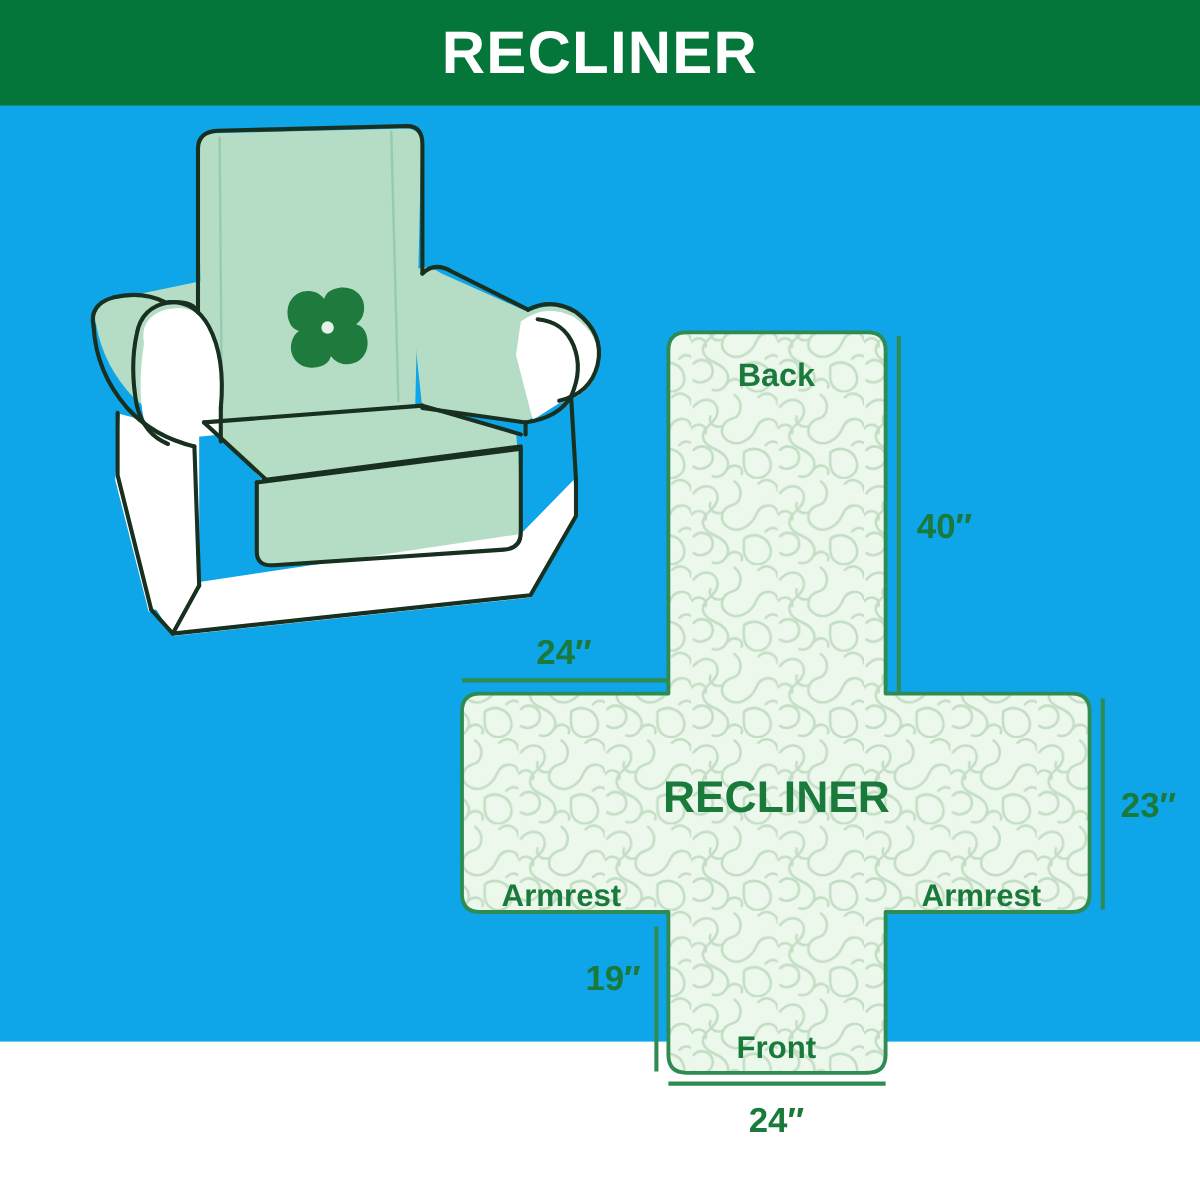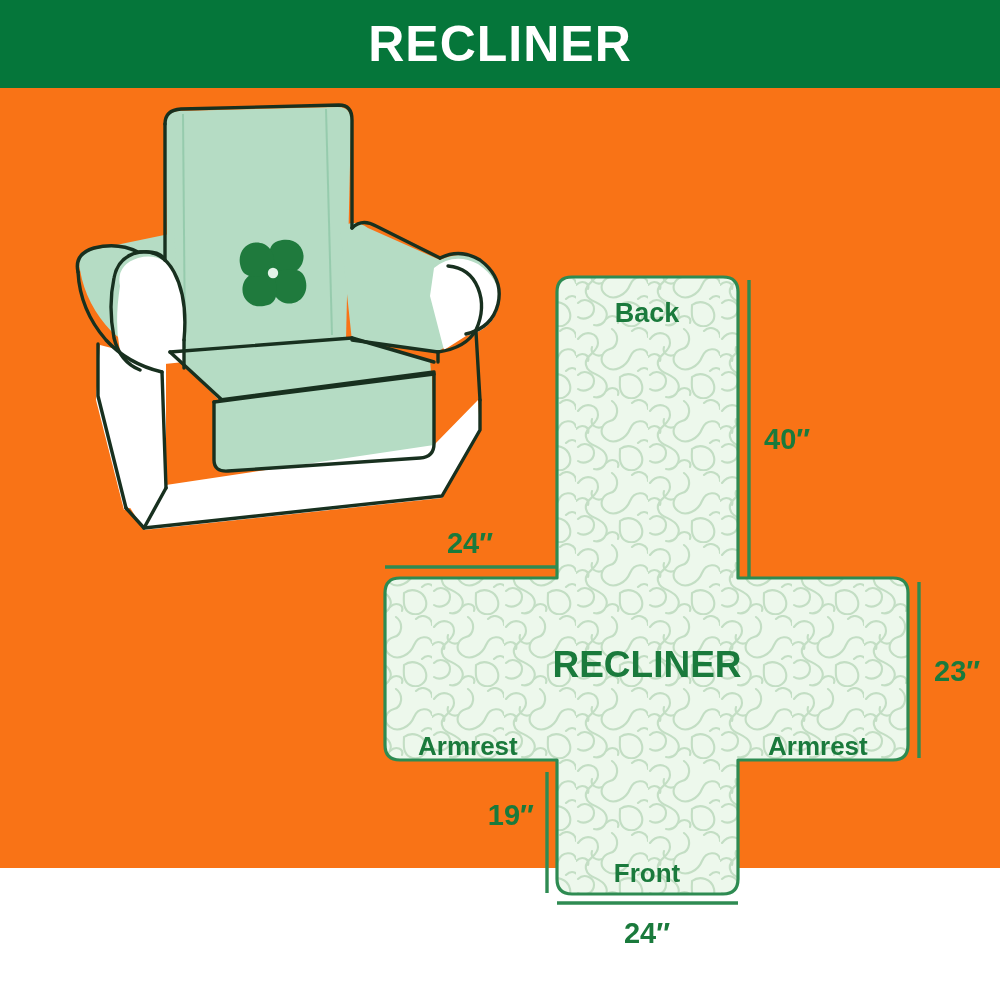--- a/index.html
+++ b/index.html
@@ -5,21 +5,21 @@
   * { margin:0; padding:0; box-sizing:border-box; }
   html, body {
     width:1000px; height:1000px;
     background:#ffffff;
     font-family:"Liberation Sans", sans-serif;
     overflow:hidden;
   }
   #page {
     position:relative;
     width:1000px; height:868px;
-    background:#f97316;
+    background:#0ea5e9;
   }
 
   
   #header {
     position:absolute; left:0; top:0;
     width:1000px; height:88px;
     background:#05763a;
     display:flex; align-items:center; justify-content:center;
   }
   #header-title {

